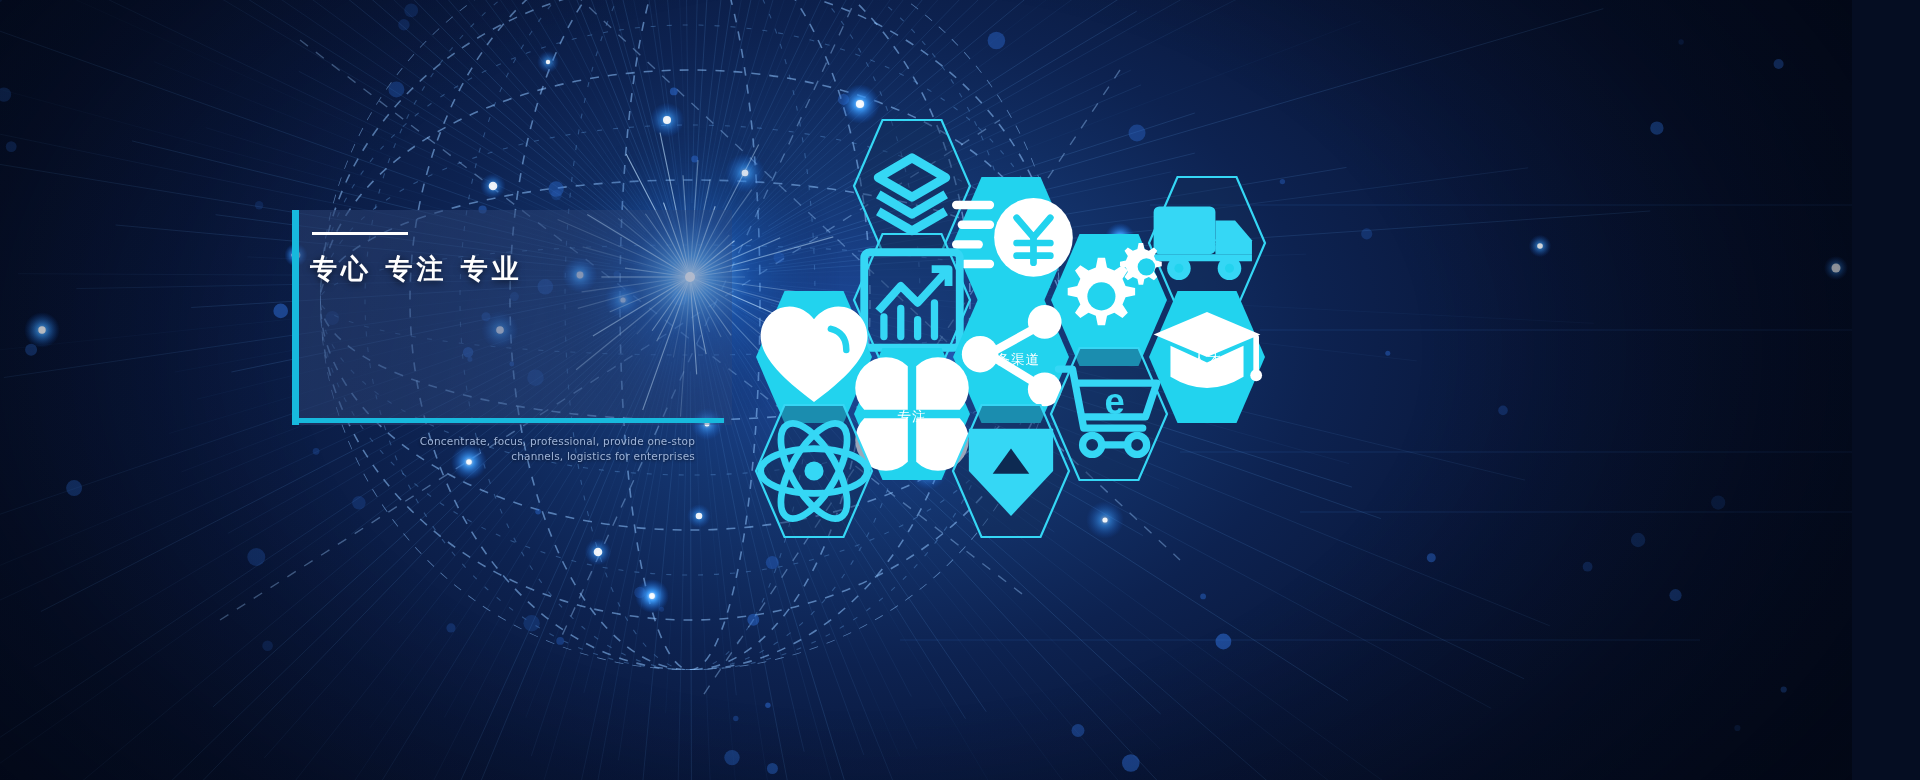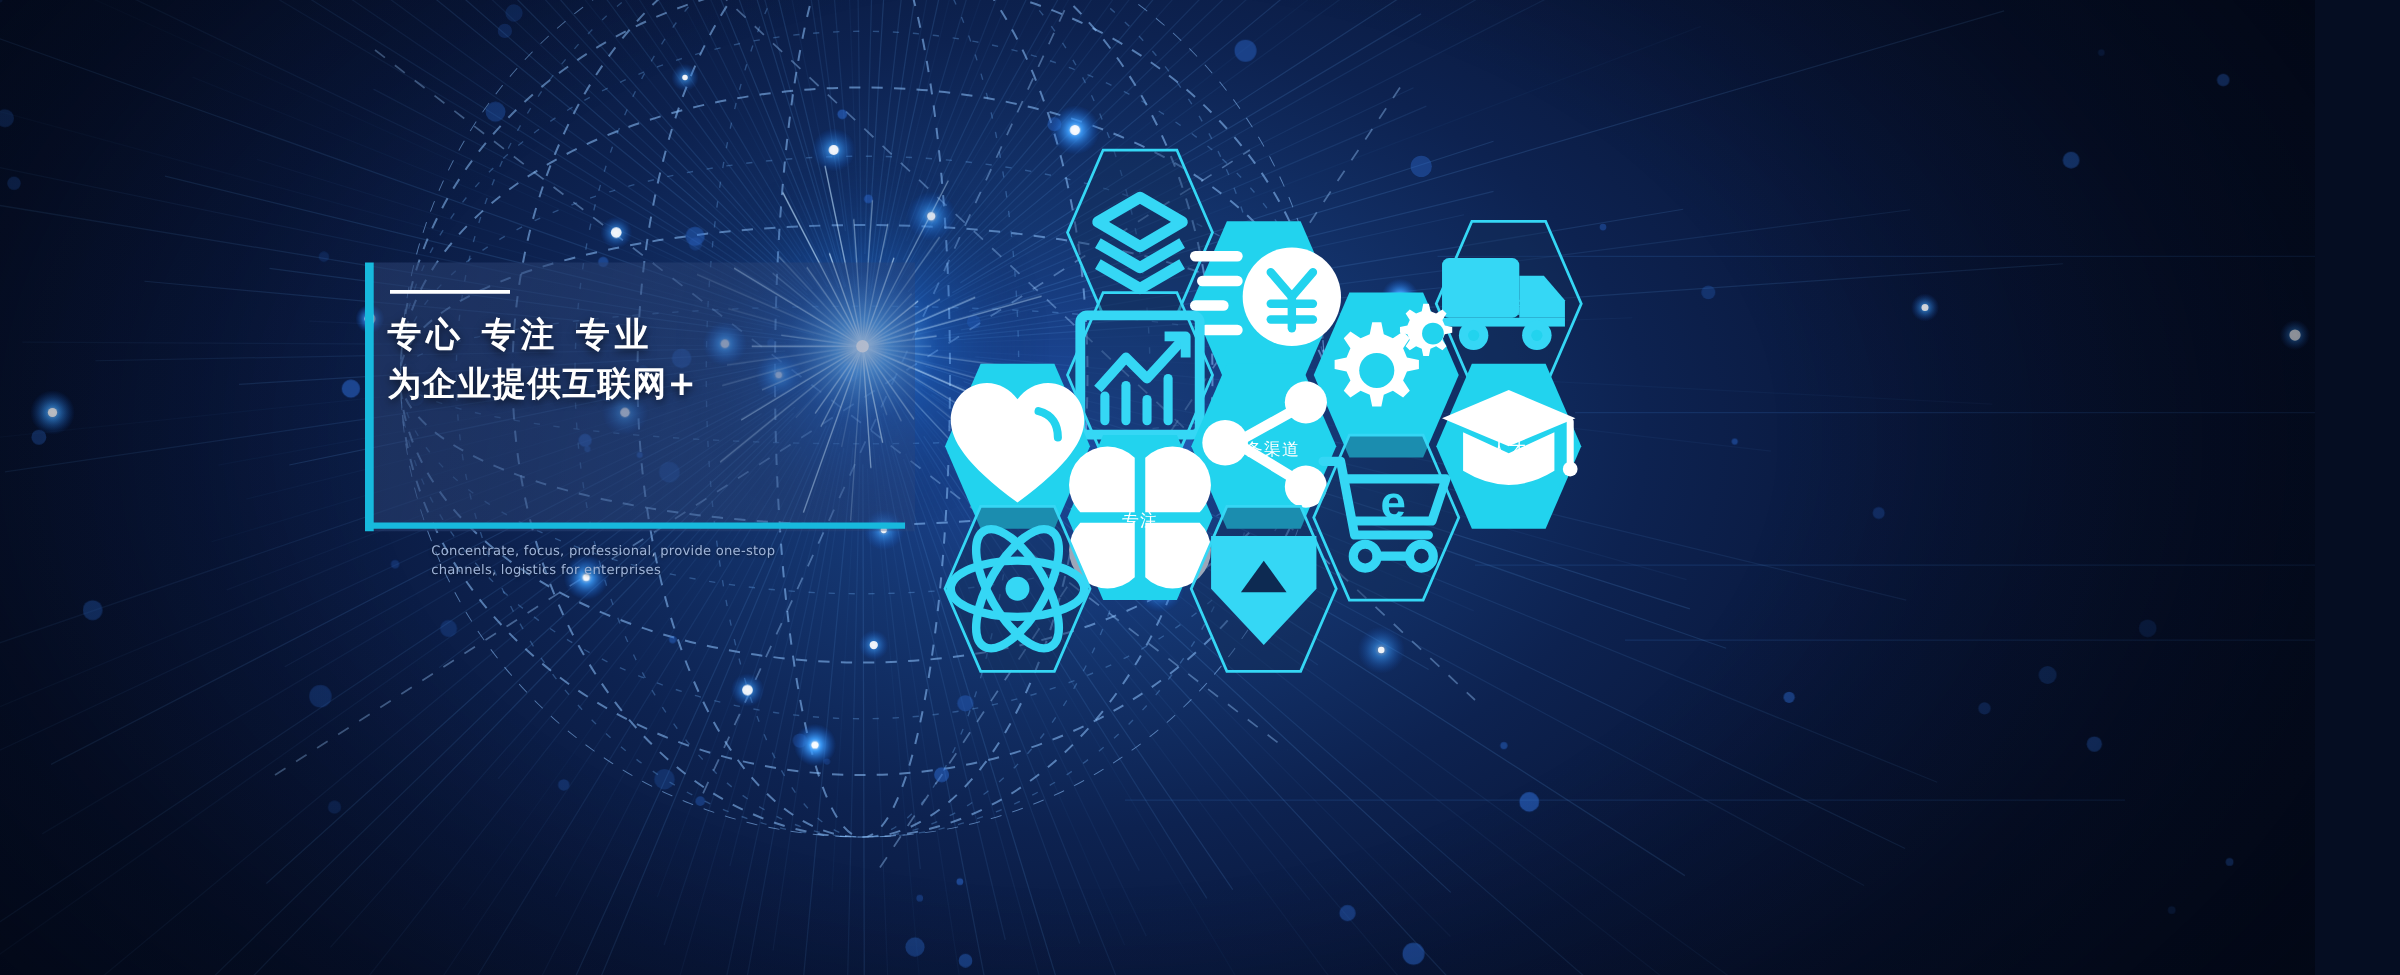--- a/index.html
+++ b/index.html
@@ -27,21 +27,21 @@
   }
   #headline{
     position:absolute;left:306px;top:214px;width:470px;
     color:#ffffff;font-weight:bold;letter-spacing:1px;
     text-shadow:0 2px 7px rgba(0,0,0,.62);
   }
   .rule{width:96px;height:3px;background:#ffffff;margin:18px 0 14px 6px;}
   .h-line{font-size:27px;line-height:39px;white-space:nowrap;padding-left:4px;}
   .h-line.t1{letter-spacing:4px;}
   #subtitle{
-    position:absolute;left:345px;top:434px;width:350px;text-align:left;
+    position:absolute;left:345px;top:434px;width:350px;text-align:right;
     color:#9fb4d8;font-size:10.5px;line-height:14.5px;letter-spacing:.2px;
     text-shadow:0 1px 3px rgba(0,0,0,.6);
   }
   
   .hex{position:absolute;width:118px;height:136px;}
   .hex svg{position:absolute;inset:0;width:100%;height:100%;overflow:visible;}
   .hex .inner{
     position:absolute;inset:0;display:flex;flex-direction:column;
     align-items:center;justify-content:center;gap:5px;
   }
@@ -682,21 +682,20 @@
     </div>
 
   <div class="lay vig"></div>
 
   <div id="panel"></div>
   <div id="panel-underline"></div>
 
   <div id="headline">
     <div class="rule"></div>
     <div class="h-line t1">专心 专注 专业</div>
-    <div class="h-line">为企业提供互联网+</div>
   </div>
 
   <div id="subtitle">
     <div>Concentrate, focus, professional, provide one-stop</div>
     <div>channels, logistics for enterprises</div>
   </div>
 
 </div>
 
 </body></html>

